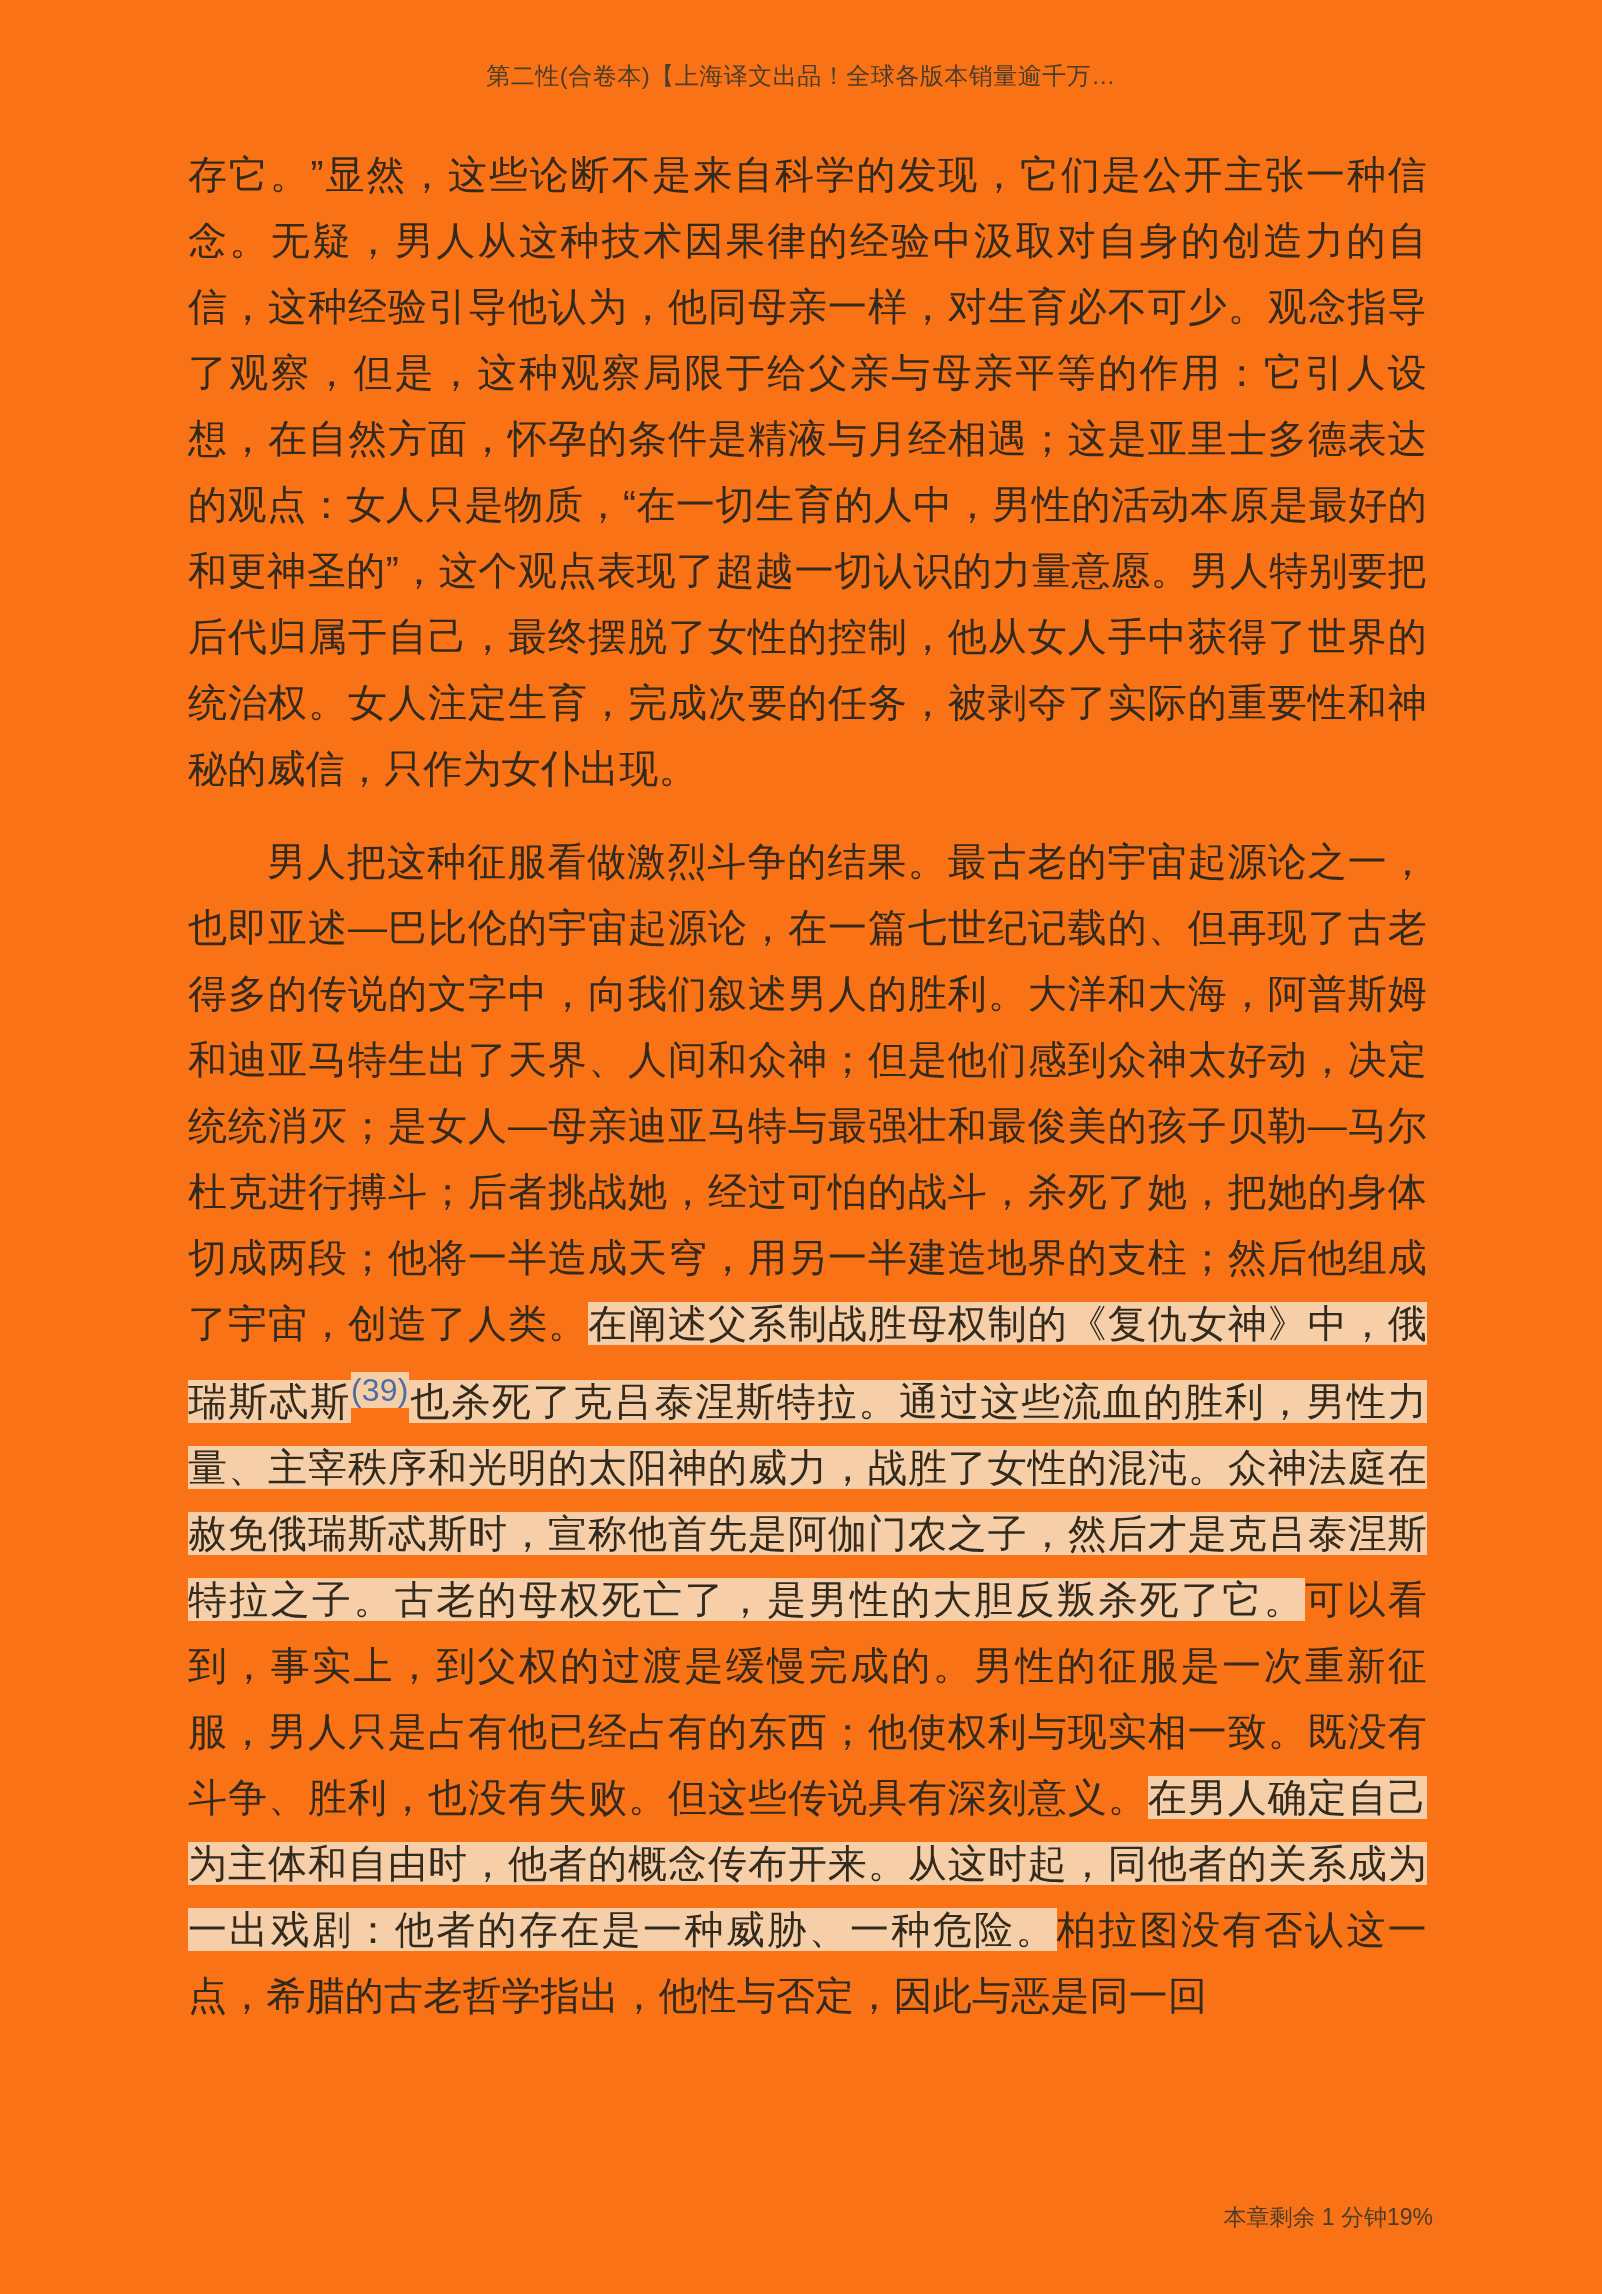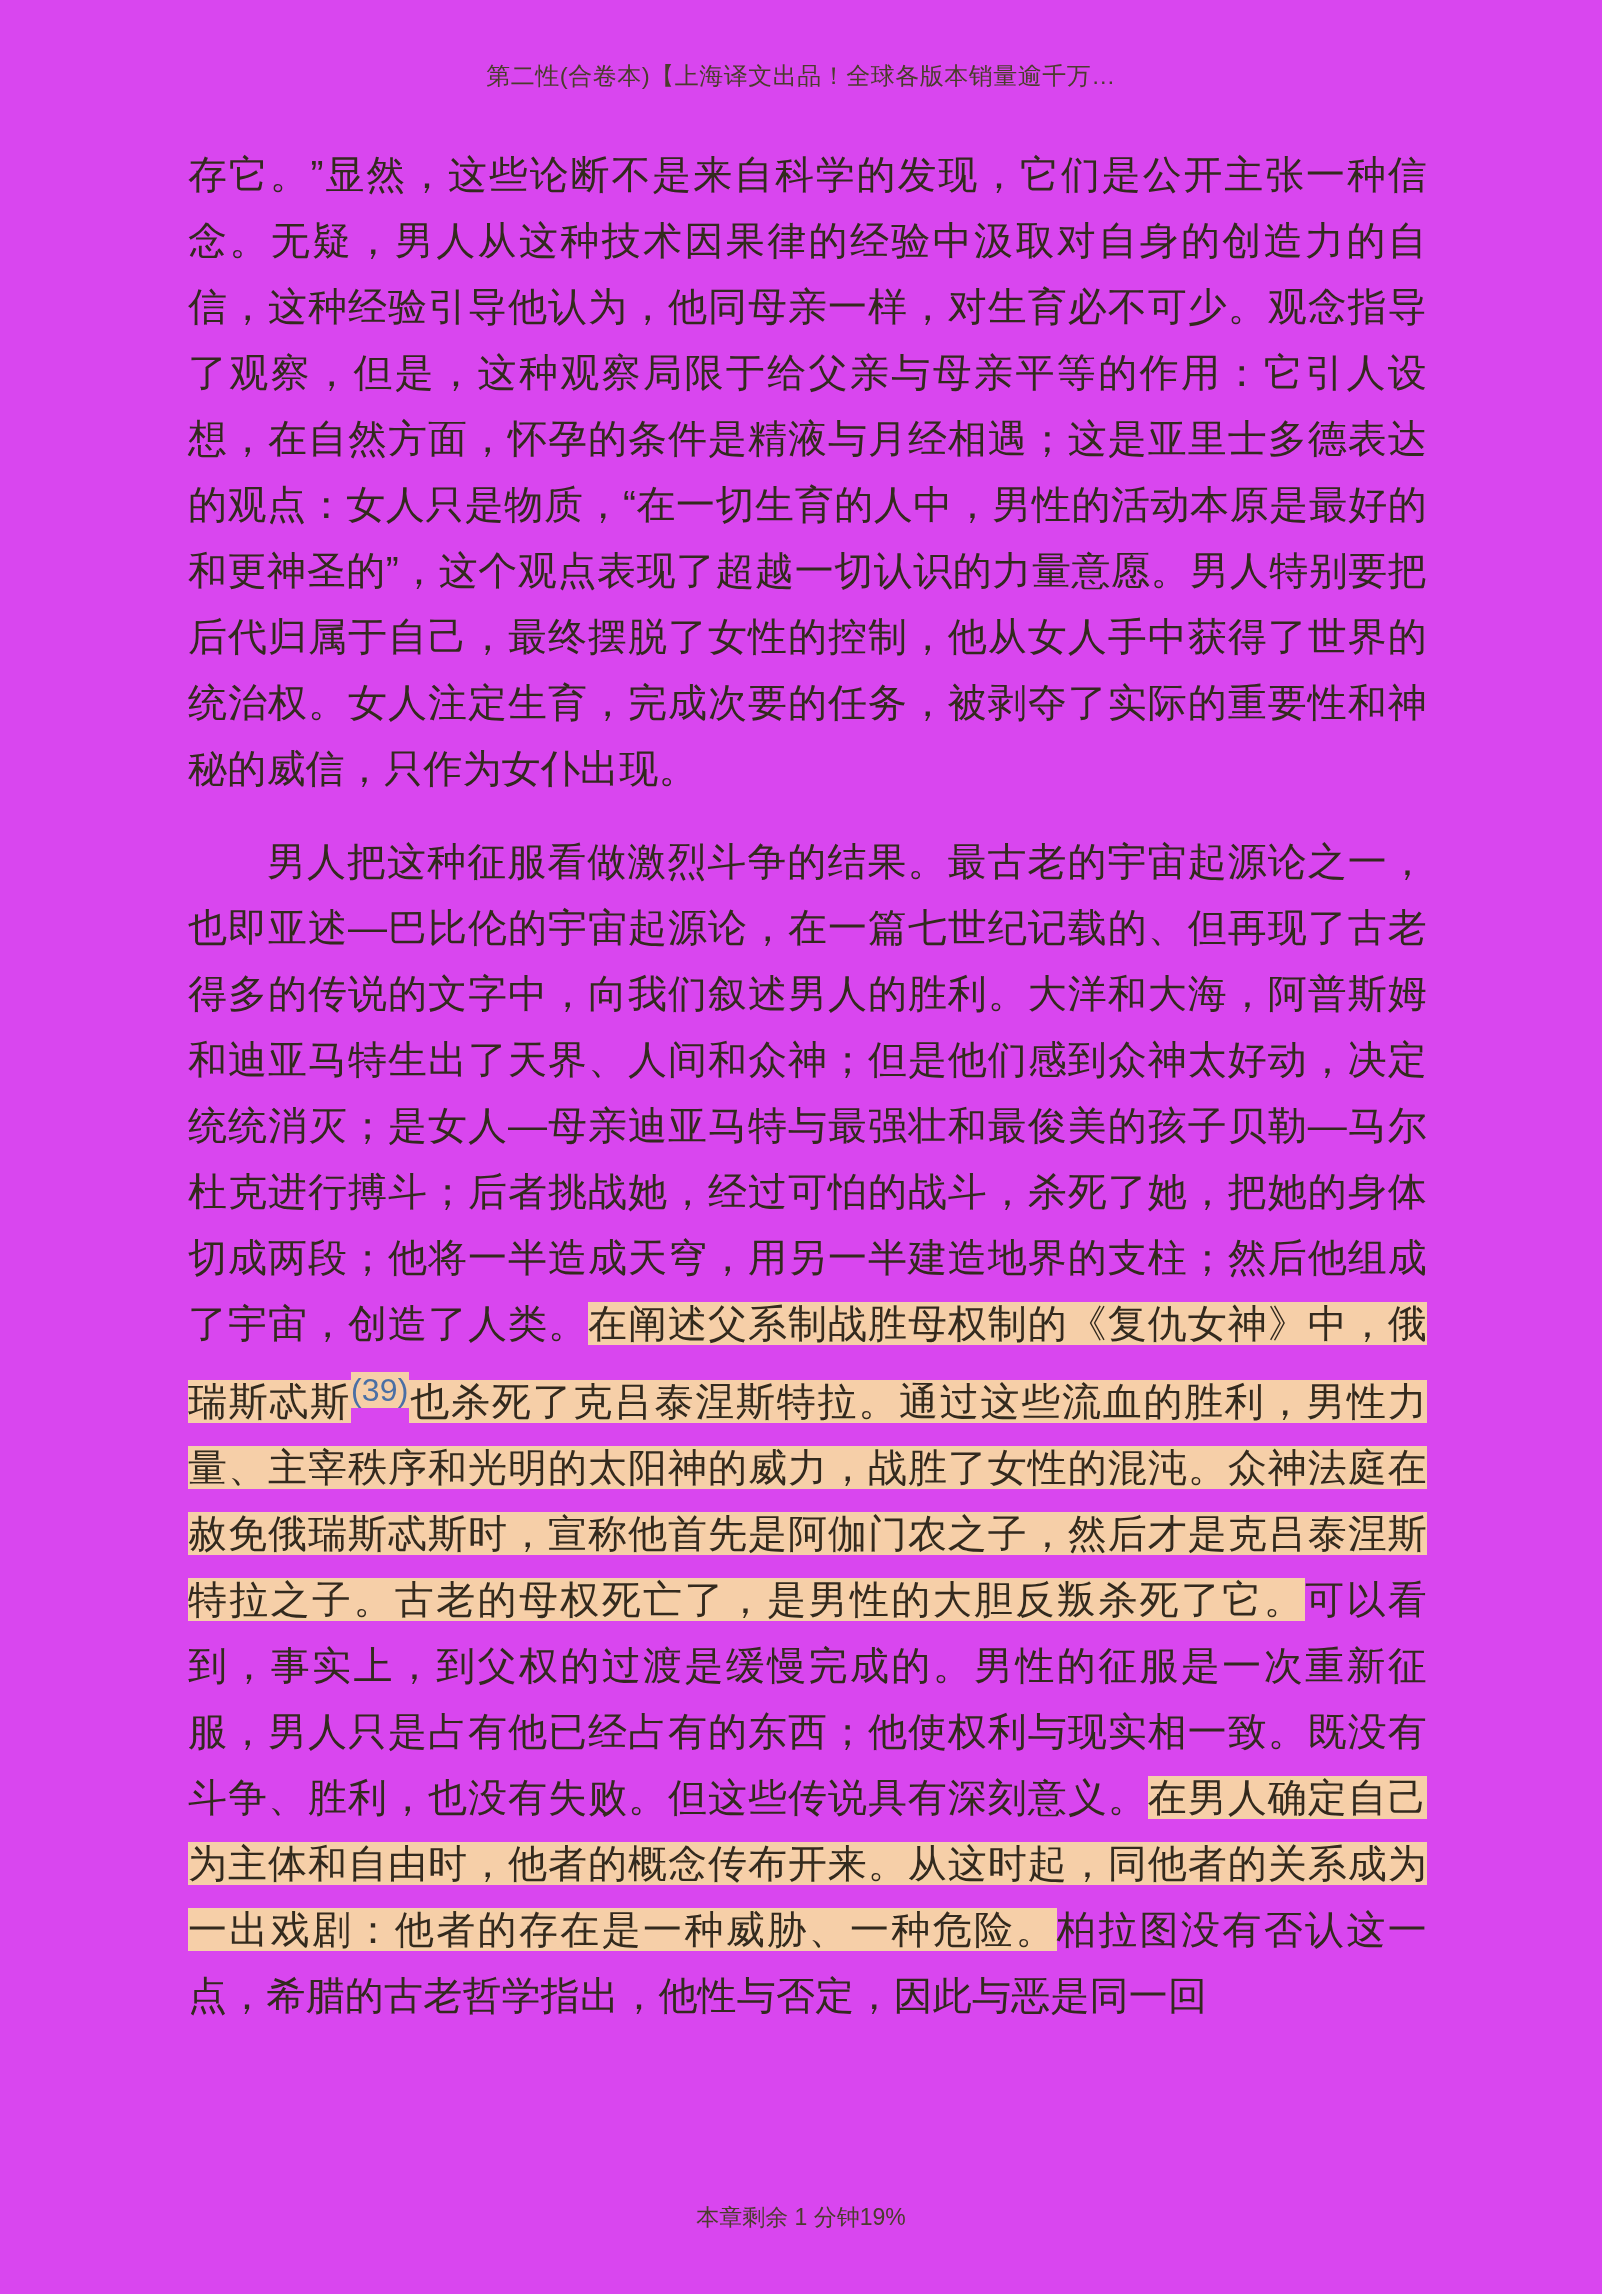--- a/index.html
+++ b/index.html
@@ -12,21 +12,21 @@
     background: #f7eedc;
     font-family: "Liberation Sans", sans-serif;
     color: #3a2f22;
     overflow: hidden;
   }
   .page {
     position: relative;
     width: 1602px;
     height: 2294px;
     box-sizing: border-box;
-    background: #d946ef;
+    background: #f97316;
     padding-left: 10px;
   }
   .header {
     position: absolute;
     top: 60px;
     left: 0;
     width: 100%;
     text-align: center;
     font-size: 24px;
     color: #4a3d2c;
@@ -63,21 +63,21 @@
     font-size: 32px;
     vertical-align: super;
     color: #4a6fa5;
   }
   .footer {
     position: absolute;
     bottom: 61px;
     left: 169px;
     right: 169px;
     display: flex;
-    justify-content: center;
+    justify-content: flex-end;
     align-items: center;
     font-size: 23px;
     color: #4a3d2c;
   }
 </style>
 </head>
 <body>
 
 <div class="page">
 

